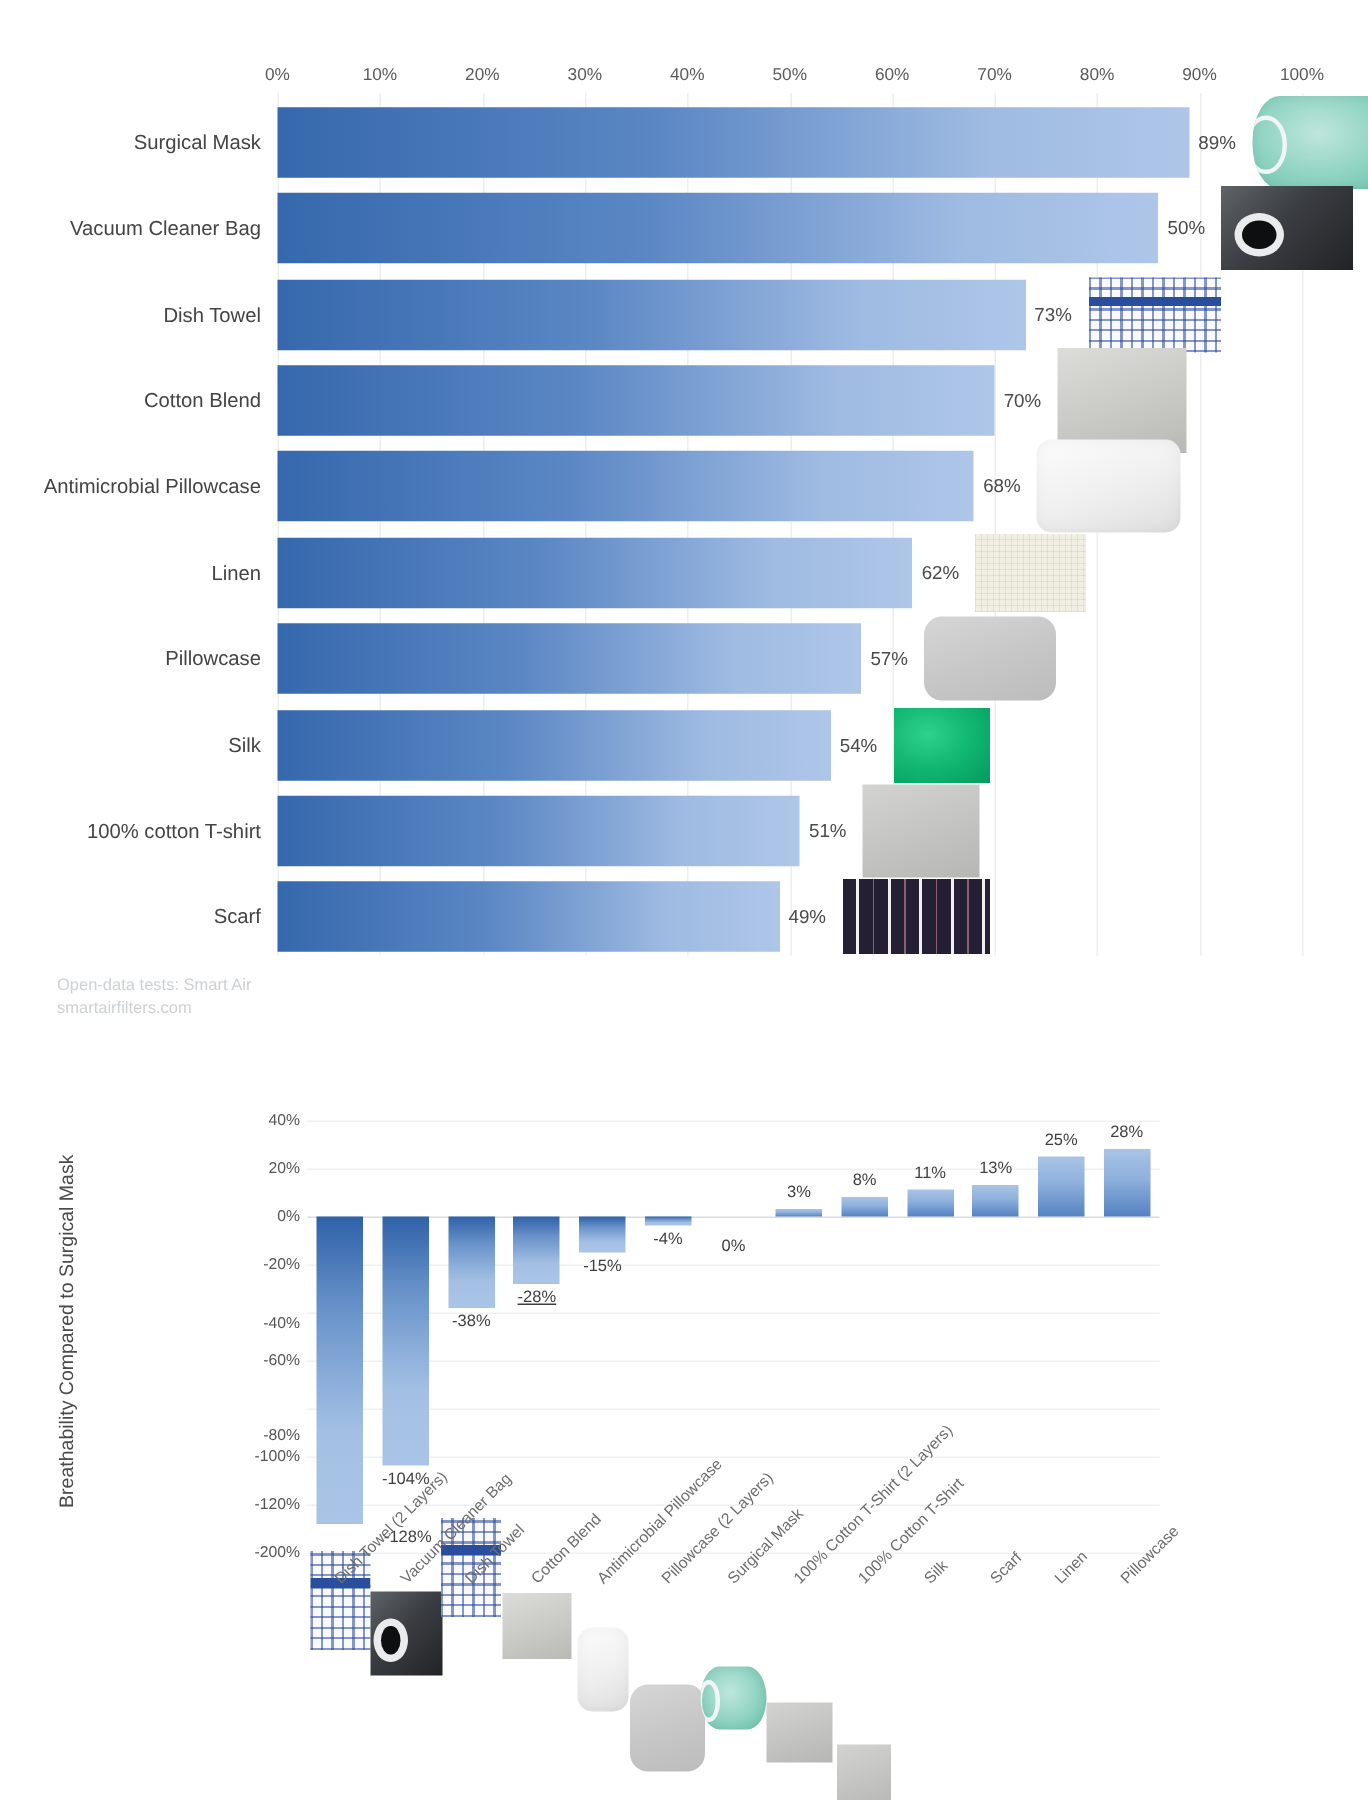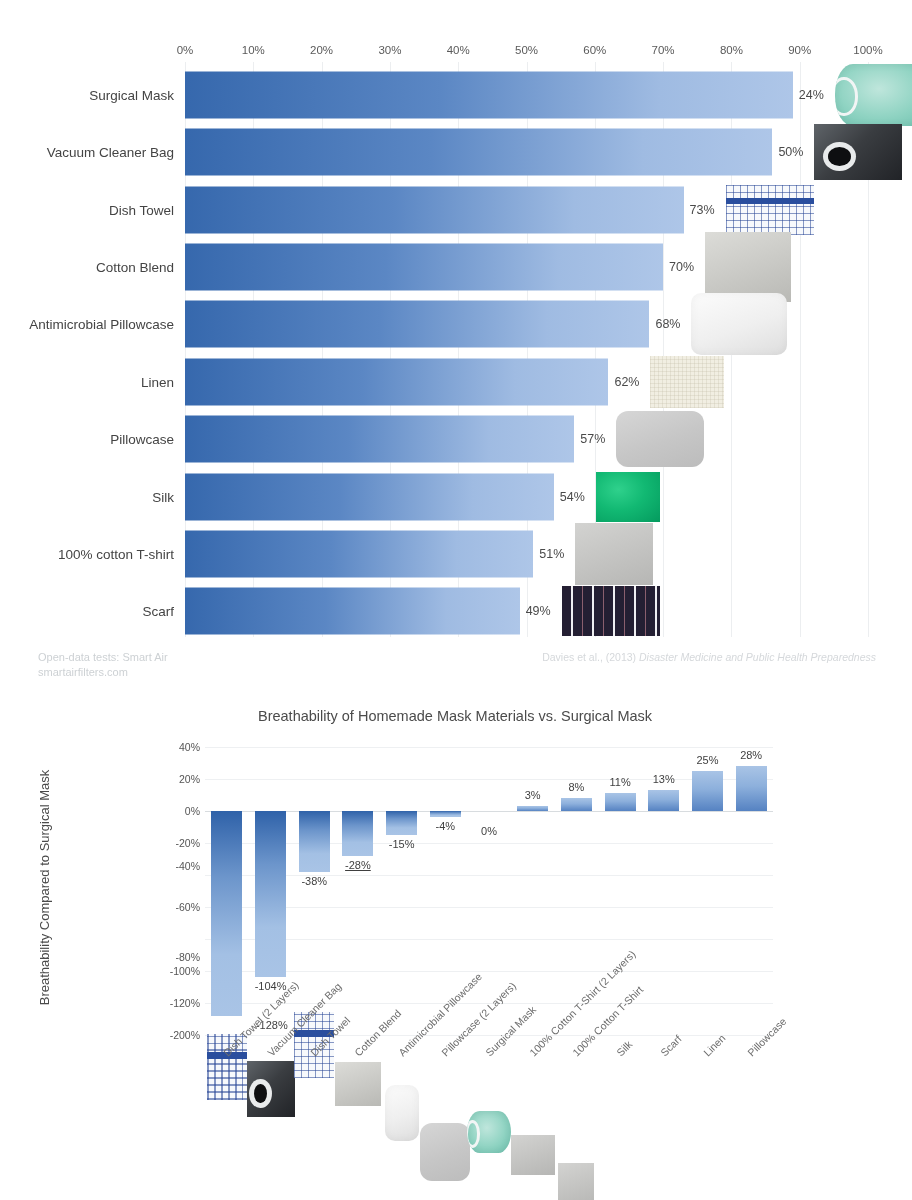--- a/index.html
+++ b/index.html
@@ -138,21 +138,21 @@
       <div class="c1-grid" style="left: 478.1px;"></div>
       <div class="c1-grid" style="left: 546.4px;"></div>
       <div class="c1-grid" style="left: 614.7px;"></div>
       <div class="c1-grid" style="left: 683px;"></div>
     </div>
 
   <div id="c1-rows">
       <div class="c1-row" style="top: 66px;">
         <div class="c1-ylabel">Surgical Mask</div>
         <div class="c1-bar" style="width: 607.87px;"></div>
-        <div class="c1-val" style="left: 798.87px;">24%</div>
+        <div class="c1-val" style="left: 798.87px;">89%</div>
         <div class="art art-mask c1-thumb" style="width: 98px; height: 62px; position: absolute; left: 834.87px; top: 50%; transform: translateY(-50%);"></div>
       </div>
       <div class="c1-row" style="top: 123.4px;">
         <div class="c1-ylabel">Vacuum Cleaner Bag</div>
         <div class="c1-bar" style="width: 587.38px;"></div>
         <div class="c1-val" style="left: 778.38px;">50%</div>
         <div class="art art-vac c1-thumb" style="width: 88px; height: 56px; position: absolute; left: 814.38px; top: 50%; transform: translateY(-50%);"></div>
       </div>
       <div class="c1-row" style="top: 180.8px;">
         <div class="c1-ylabel">Dish Towel</div>
@@ -201,28 +201,24 @@
         <div class="c1-bar" style="width: 334.67px;"></div>
         <div class="c1-val" style="left: 525.67px;">49%</div>
         <div class="art art-scarf c1-thumb" style="width: 98px; height: 50px; position: absolute; left: 561.67px; top: 50%; transform: translateY(-50%);"></div>
       </div>
     </div>
 
 
   <div class="attr-left" style="left:38px;top:650px;">Open-data tests: Smart Air
 smartairfilters.com</div>
 
-  <div class="attr-right" style="right:36px;top:650px;">
-    <span>Davies et al., (2013) </span><span class="ital">Disaster Medicine and Public Health Preparedness</span>
-  </div>
 </section>
 
 <section id="chart2">
 
-  <div id="c2-title">Breathability of Homemade Mask Materials vs. Surgical Mask</div>
 
   <div id="c2-ytitle">Breathability Compared to Surgical Mask</div>
 
   <div id="c2-plot">
       <div class="c2-hgrid" style="top: 0px;"></div>
       <div class="c2-hgrid" style="top: 32px;"></div>
       <div class="c2-zero" style="top: 64px;"></div>
       <div class="c2-hgrid" style="top: 96px;"></div>
       <div class="c2-hgrid" style="top: 128px;"></div>
       <div class="c2-hgrid" style="top: 160px;"></div>
@@ -230,21 +226,21 @@
       <div class="c2-hgrid" style="top: 224px;"></div>
       <div class="c2-hgrid" style="top: 256px;"></div>
       <div class="c2-hgrid" style="top: 288px;"></div>
     </div>
 
   <div id="c2-yticks">
       <div class="c2-ytick" style="top: 57px;">40%</div>
       <div class="c2-ytick" style="top: 89px;">20%</div>
       <div class="c2-ytick" style="top: 121px;">0%</div>
       <div class="c2-ytick" style="top: 153px;">-20%</div>
-      <div class="c2-ytick" style="top: 176px; margin-left: 32px;">-40%</div>
+      <div class="c2-ytick" style="top: 192px; margin-left: 32px;">-40%</div>
       <div class="c2-ytick" style="top: 217px;">-60%</div>
       <div class="c2-ytick" style="top: 267px;">-80%</div>
       <div class="c2-ytick" style="top: 281px;">-100%</div>
       <div class="c2-ytick" style="top: 313px;">-120%</div>
       <div class="c2-ytick" style="top: 345px;">-200%</div>
     </div>
   <div id="c2-bars">
       <div class="c2-bar neg" style="left: 211.346px; top: 121px; height: 204.8px;"></div>
       <div class="c2-vlabel" style="left: 226.846px; top: 328.8px; margin-left: 45px;">-128%</div>
       <div class="art art-dish c2-thumb" style="width: 40px; height: 66px; left: 206.846px; top: 343.8px;"></div>

